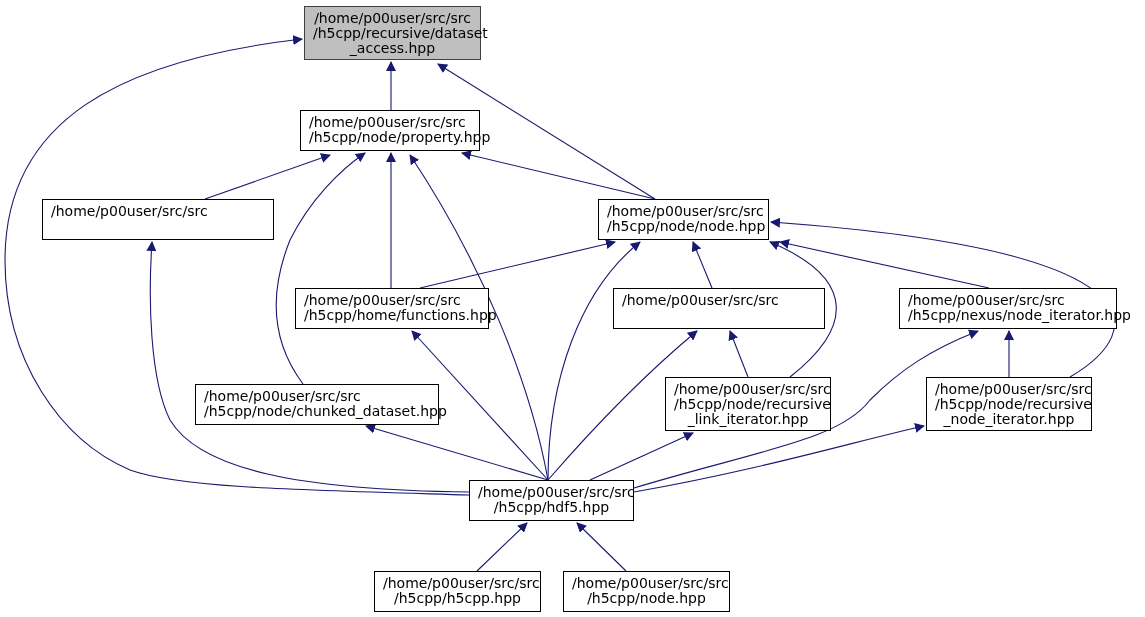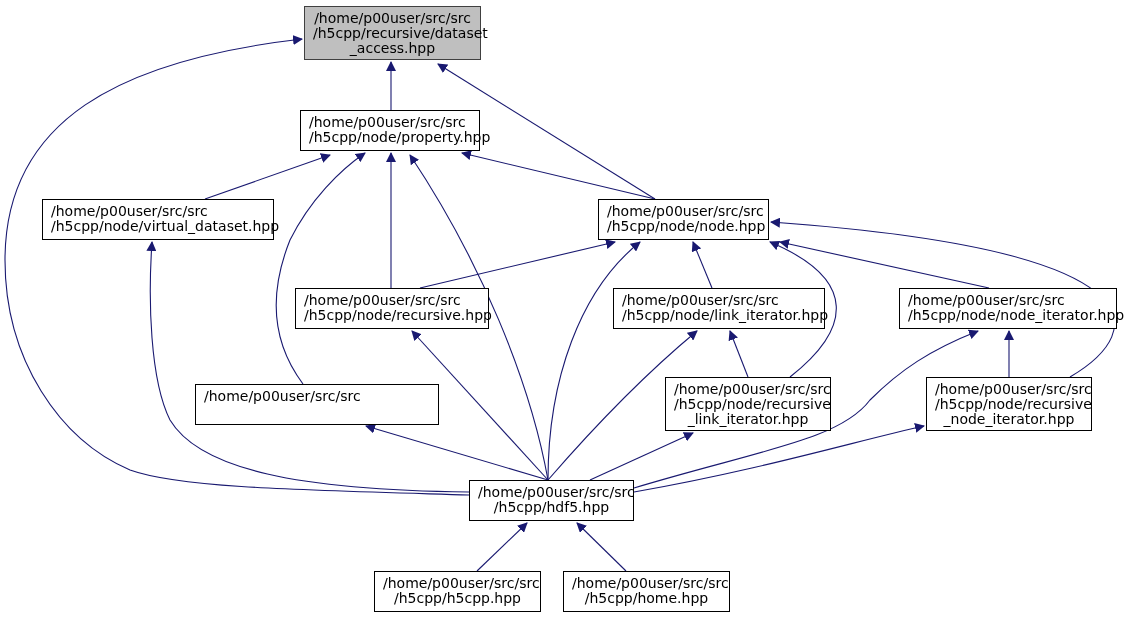--- a/index.html
+++ b/index.html
@@ -47,24 +47,24 @@
       <path d="M590,480 L693,433" fill="none" stroke="#191970" stroke-width="1.1" marker-end="url(#arr)"></path>
       <path d="M634,492 C760,470 860,440 924,426" fill="none" stroke="#191970" stroke-width="1.1" marker-end="url(#arr)"></path>
       <path d="M477,571 L527,523" fill="none" stroke="#191970" stroke-width="1.1" marker-end="url(#arr)"></path>
       <path d="M626,571 L577,523" fill="none" stroke="#191970" stroke-width="1.1" marker-end="url(#arr)"></path>
     </g>
 </svg>
 
 <div id="nodes">
     <div class="node focus center" style="left: 304px; top: 6px; width: 177px; height: 54px;"><span>/home/p00user/src/src</span><span>/h5cpp/recursive/dataset</span><span>_access.hpp</span></div>
     <div class="node" style="left: 300px; top: 110px; width: 180px; height: 41px;"><span>/home/p00user/src/src</span><span>/h5cpp/node/property.hpp</span></div>
-    <div class="node" style="left: 42px; top: 199px; width: 232px; height: 41px;"><span>/home/p00user/src/src</span><span>/h5cpp/node/virtual_dataset.hpp</span></div>
+    <div class="node" style="left: 42px; top: 199px; width: 232px; height: 41px;"><span>/home/p00user/src/src</span></div>
     <div class="node" style="left: 598px; top: 199px; width: 171px; height: 41px;"><span>/home/p00user/src/src</span><span>/h5cpp/node/node.hpp</span></div>
-    <div class="node" style="left: 295px; top: 288px; width: 194px; height: 41px;"><span>/home/p00user/src/src</span><span>/h5cpp/node/recursive.hpp</span></div>
-    <div class="node" style="left: 613px; top: 288px; width: 212px; height: 41px;"><span>/home/p00user/src/src</span><span>/h5cpp/node/link_iterator.hpp</span></div>
-    <div class="node" style="left: 899px; top: 288px; width: 218px; height: 41px;"><span>/home/p00user/src/src</span><span>/h5cpp/node/node_iterator.hpp</span></div>
-    <div class="node" style="left: 195px; top: 384px; width: 244px; height: 41px;"><span>/home/p00user/src/src</span></div>
+    <div class="node" style="left: 295px; top: 288px; width: 194px; height: 41px;"><span>/home/p00user/src/src</span><span>/h5cpp/home/functions.hpp</span></div>
+    <div class="node" style="left: 613px; top: 288px; width: 212px; height: 41px;"><span>/home/p00user/src/src</span></div>
+    <div class="node" style="left: 899px; top: 288px; width: 218px; height: 41px;"><span>/home/p00user/src/src</span><span>/h5cpp/nexus/node_iterator.hpp</span></div>
+    <div class="node" style="left: 195px; top: 384px; width: 244px; height: 41px;"><span>/home/p00user/src/src</span><span>/h5cpp/node/chunked_dataset.hpp</span></div>
     <div class="node center" style="left: 665px; top: 377px; width: 166px; height: 54px;"><span>/home/p00user/src/src</span><span>/h5cpp/node/recursive</span><span>_link_iterator.hpp</span></div>
     <div class="node center" style="left: 926px; top: 377px; width: 166px; height: 54px;"><span>/home/p00user/src/src</span><span>/h5cpp/node/recursive</span><span>_node_iterator.hpp</span></div>
     <div class="node center" style="left: 469px; top: 480px; width: 165px; height: 41px;"><span>/home/p00user/src/src</span><span>/h5cpp/hdf5.hpp</span></div>
     <div class="node center" style="left: 374px; top: 571px; width: 167px; height: 41px;"><span>/home/p00user/src/src</span><span>/h5cpp/h5cpp.hpp</span></div>
-    <div class="node center" style="left: 563px; top: 571px; width: 167px; height: 41px;"><span>/home/p00user/src/src</span><span>/h5cpp/home.hpp</span></div>
+    <div class="node center" style="left: 563px; top: 571px; width: 167px; height: 41px;"><span>/home/p00user/src/src</span><span>/h5cpp/node.hpp</span></div>
   </div>
 
 </body></html>

